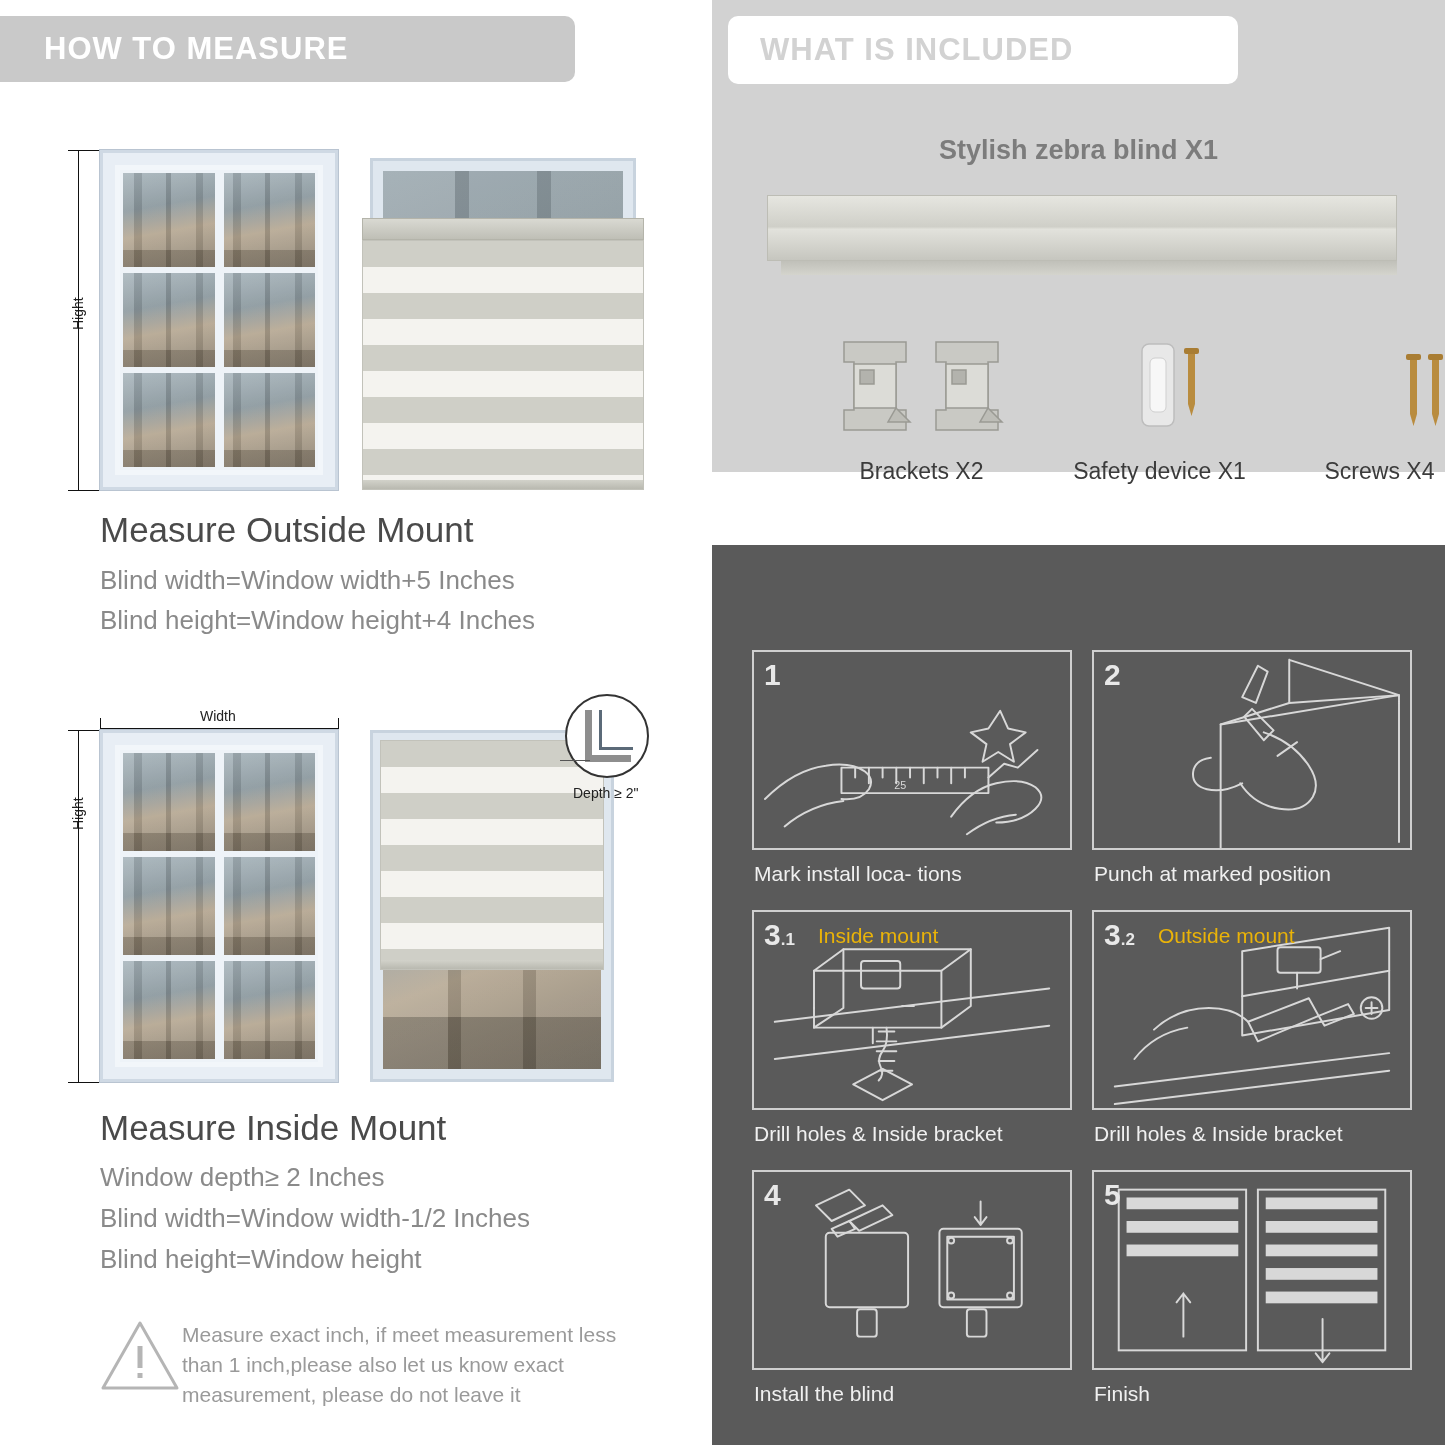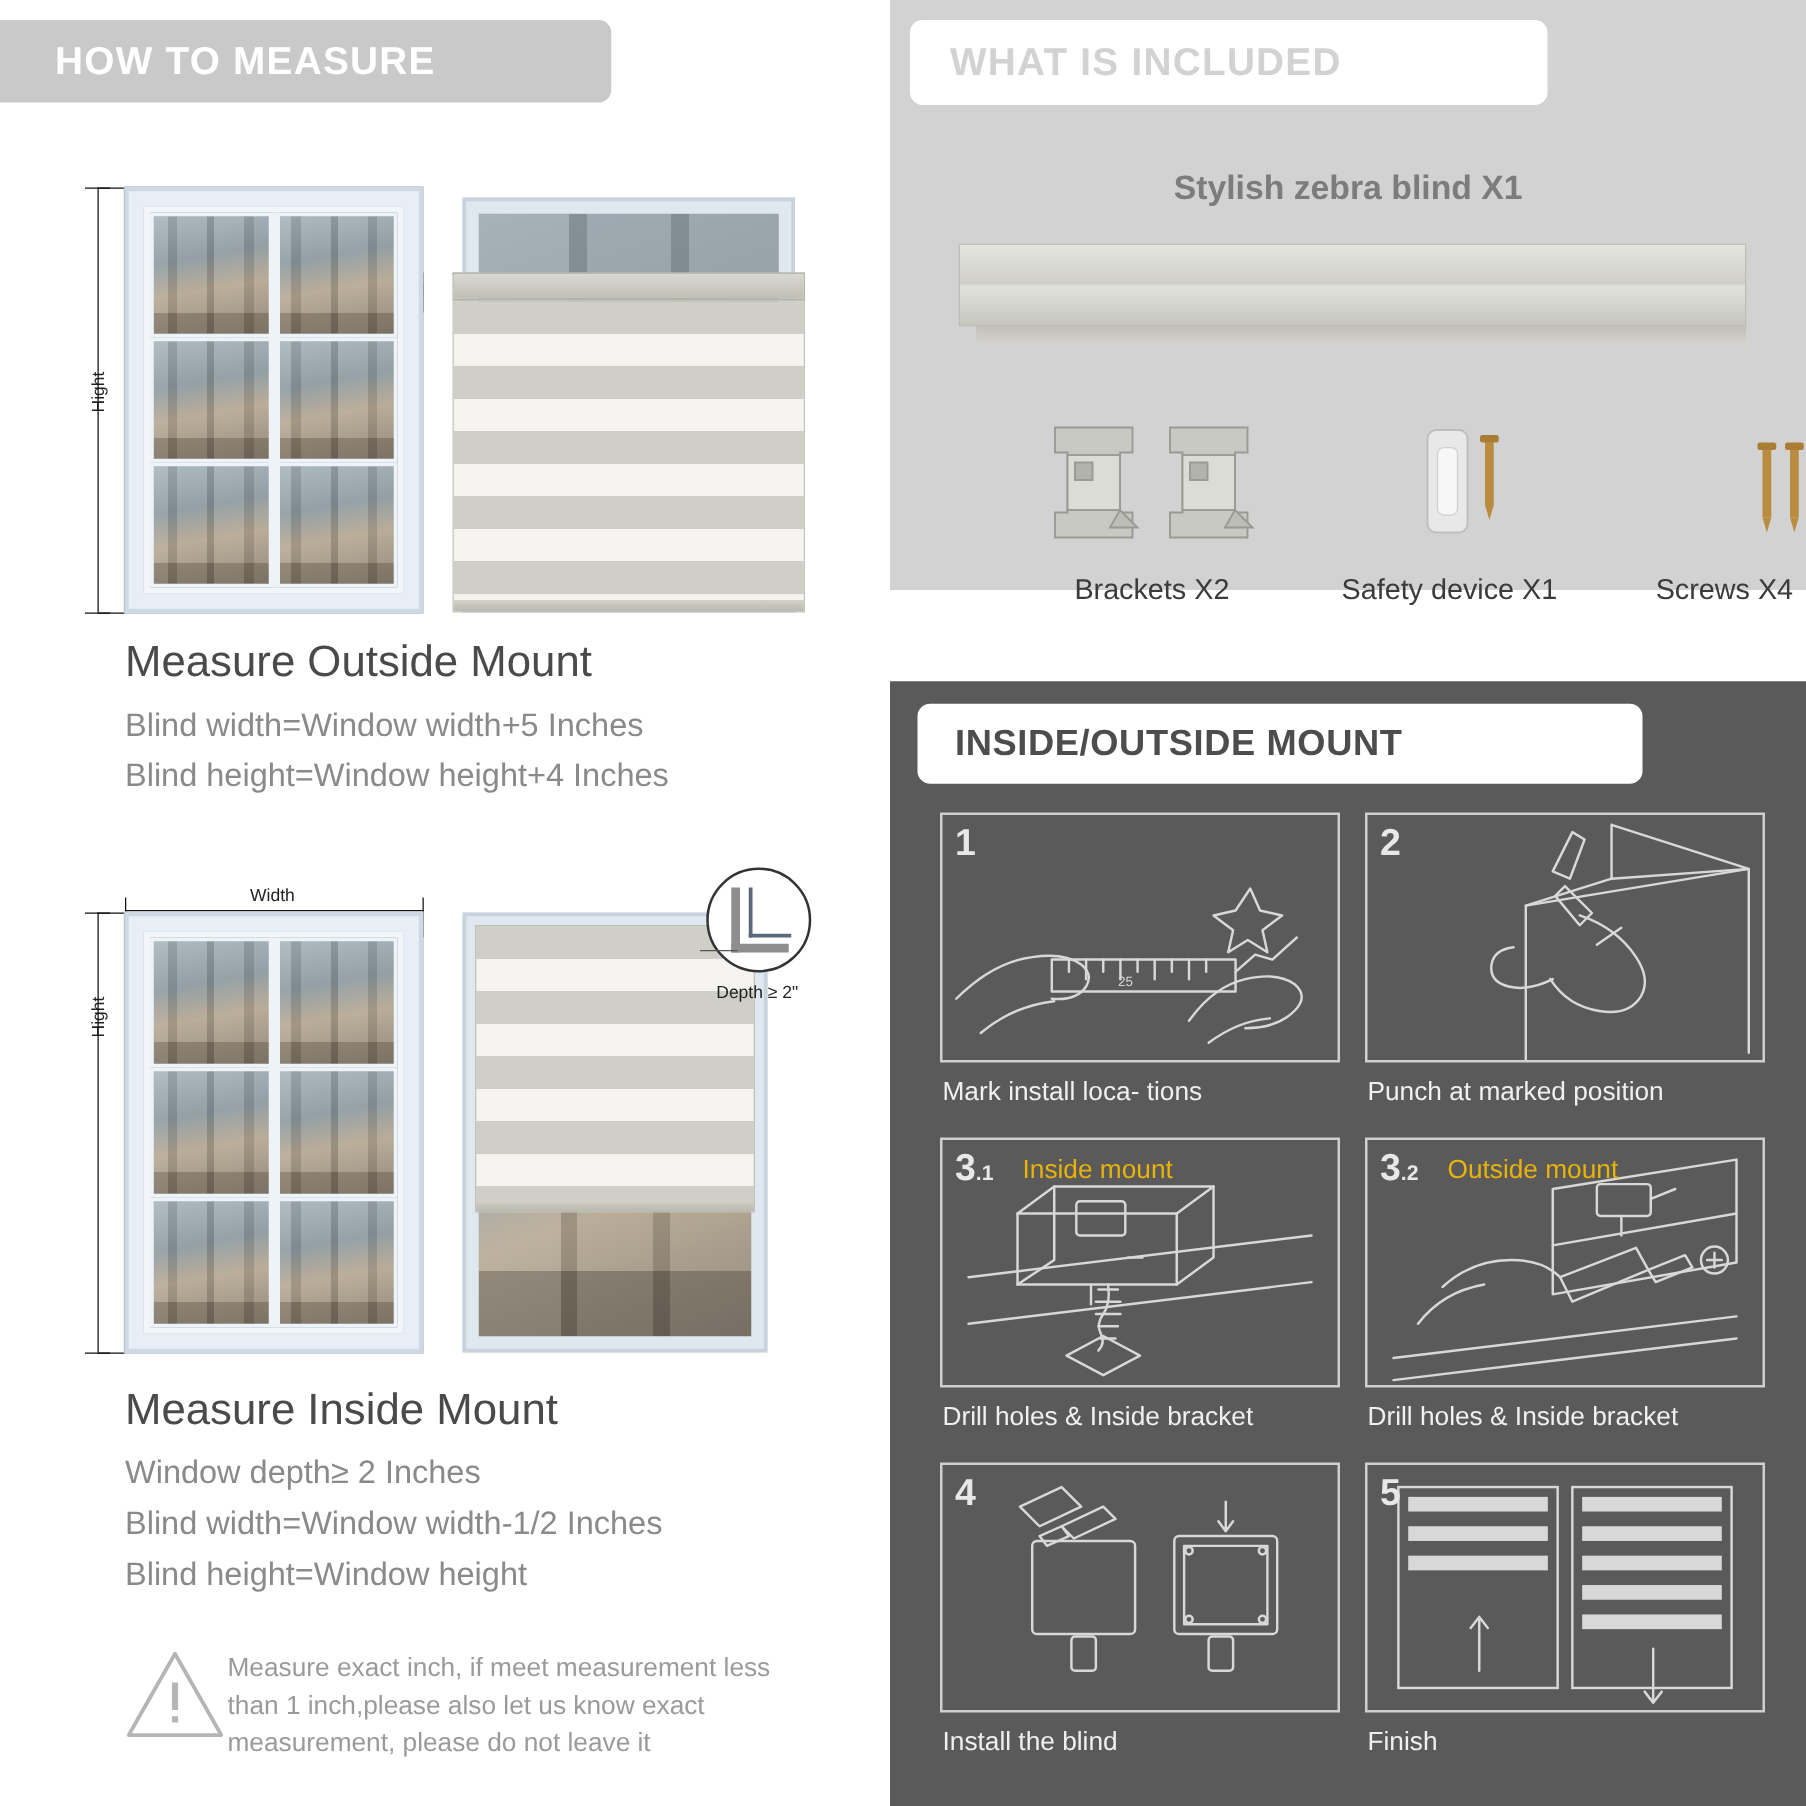--- a/index.html
+++ b/index.html
@@ -22,21 +22,21 @@
     height: 66px;
     background: #c9c9c9;
     border-radius: 0 10px 10px 0;
     display: flex; align-items: center;
     padding-left: 32px;
     color: #ffffff;
     font-size: 31px;
     font-weight: bold;
     letter-spacing: 1px;
   }
-  #how-to-measure-banner { left: 0; top: 16px; width: 489px; padding-left: 44px; }
+  #how-to-measure-banner { left: 0; top: 16px; width: 575px; padding-left: 44px; }
 
   
   .diagram { position: absolute; }
   .dim-label {
     position: absolute; font-size: 14px; color: #222;
     font-family: "Liberation Sans", sans-serif;
   }
   .arrow-line-h {
     position: absolute; height: 1px; background: #111;
   }
@@ -414,21 +414,20 @@
                 </g>
               </g>
             </svg>
           </div>
           <div class="part-label">Screws X4</div>
         </div>
       </div>
     </div>
 
     <div class="mount-panel">
-      <div id="inside-outside-banner">INSIDE/OUTSIDE MOUNT</div>
 
       <div class="step" style="left:40px;top:105px;width:320px;height:260px;">
         <div class="step-box" style="width:320px;height:200px;">
           <div class="sketch">
             <svg viewBox="0 0 320 200">
               <g fill="none" stroke="#d8d8d8" stroke-width="2" stroke-linejoin="round" stroke-linecap="round">
                 <path d="M10 150 q30 -30 62 -34 q26 -4 40 6 q10 8 4 18 q-8 12 -28 10"></path>
                 <path d="M30 178 q26 -22 60 -26"></path>
                 <path d="M88 118 h150 v26 h-150 z"></path>
                 <path d="M102 118 v10 M116 118 v16 M130 118 v10 M144 118 v16 M158 118 v10 M172 118 v16 M186 118 v10 M200 118 v16 M214 118 v10"></path>

